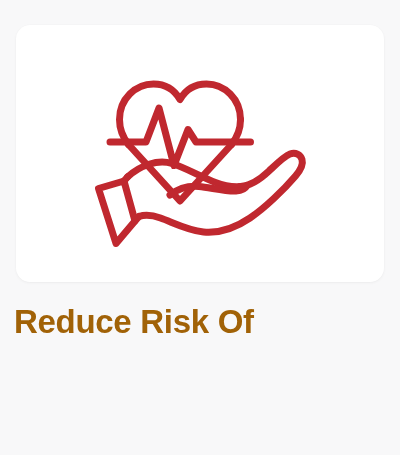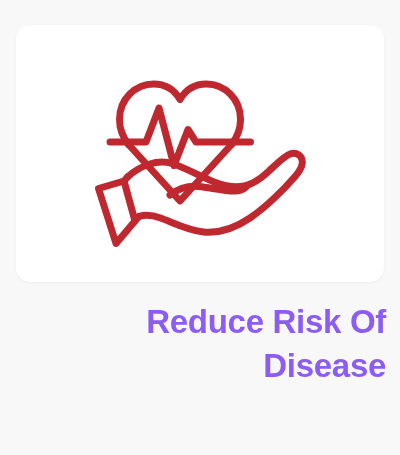--- a/index.html
+++ b/index.html
@@ -48,22 +48,22 @@
     width: 100%;
     height: 100%;
   }
 
   
   .caption {
     position: absolute;
     left: 0;
     top: 300px;
     width: 400px;
-    text-align: right;
-    color: #8b5cf6;
+    text-align: left;
+    color: #a16207;
     font-family: "Liberation Sans", sans-serif;
     font-weight: bold;
     font-size: 33px;
     line-height: 44px;
     letter-spacing: -0.3px;
     padding: 0 14px;
     box-sizing: border-box;
   }
   .caption-line {
     display: block;
@@ -125,16 +125,15 @@
                    L51.0 166.0
                    Z"></path>
         </g>
 
       </svg>
     </div>
   </div>
 
   <div class="caption">
     <span class="caption-line">Reduce Risk Of</span>
-    <span class="caption-line">Disease</span>
   </div>
 
 </div>
 
 </body></html>

